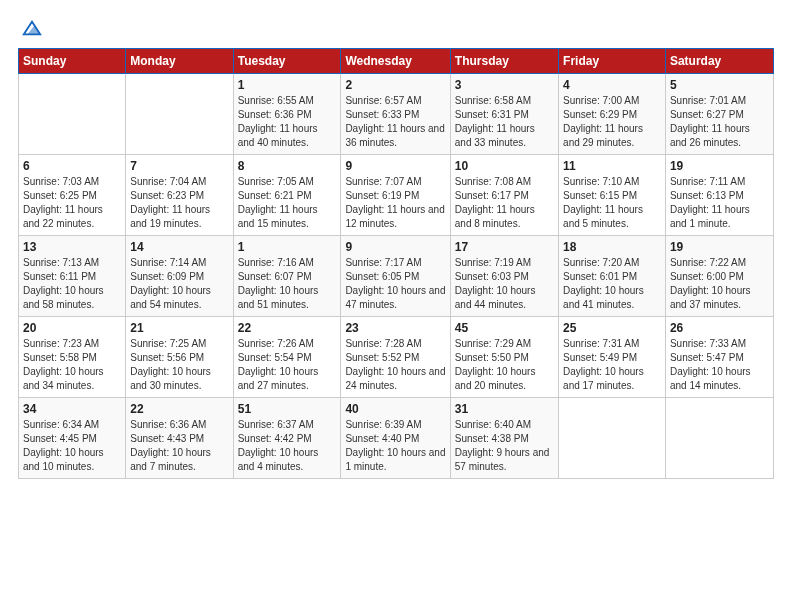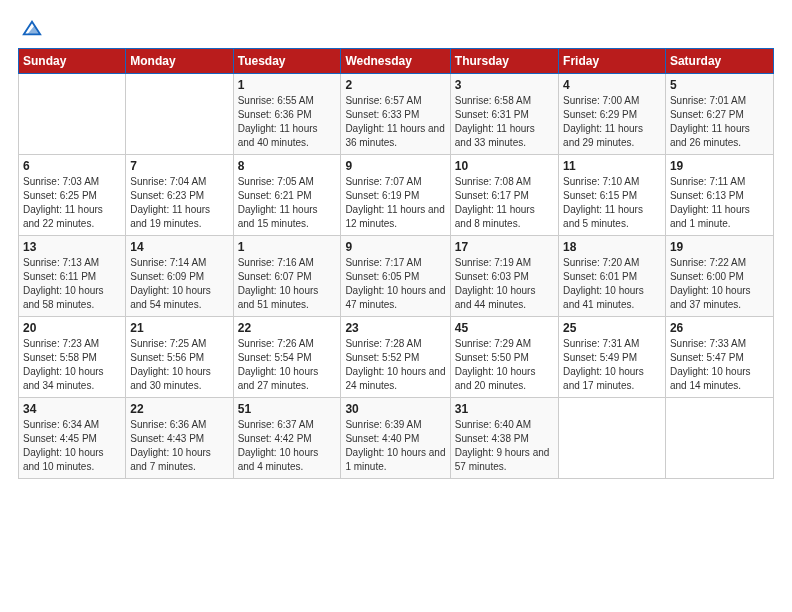--- a/index.html
+++ b/index.html
@@ -260,21 +260,21 @@
           </td>
           <td>
             <span class="day-num">22</span>
             <div class="day-info">Sunrise: 6:36 AM<br>Sunset: 4:43 PM<br>Daylight: 10 hours and 7 minutes.</div>
           </td>
           <td>
             <span class="day-num">51</span>
             <div class="day-info">Sunrise: 6:37 AM<br>Sunset: 4:42 PM<br>Daylight: 10 hours and 4 minutes.</div>
           </td>
           <td>
-            <span class="day-num">30</span>
+            <span class="day-num">40</span>
             <div class="day-info">Sunrise: 6:39 AM<br>Sunset: 4:40 PM<br>Daylight: 10 hours and 1 minute.</div>
           </td>
           <td>
             <span class="day-num">31</span>
             <div class="day-info">Sunrise: 6:40 AM<br>Sunset: 4:38 PM<br>Daylight: 9 hours and 57 minutes.</div>
           </td>
           <td class="empty-cell"></td>
           <td class="empty-cell"></td>
         </tr>
       </tbody>

